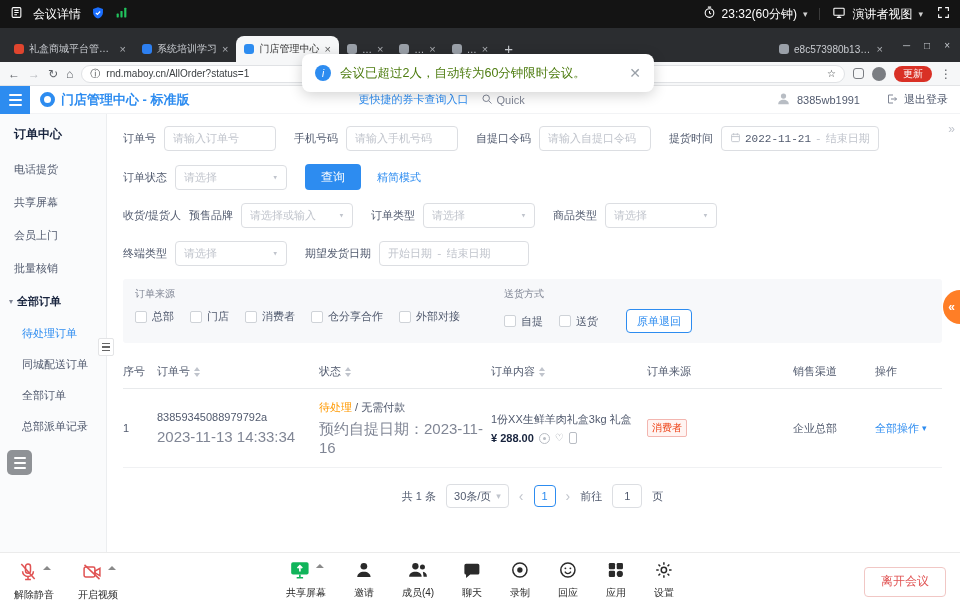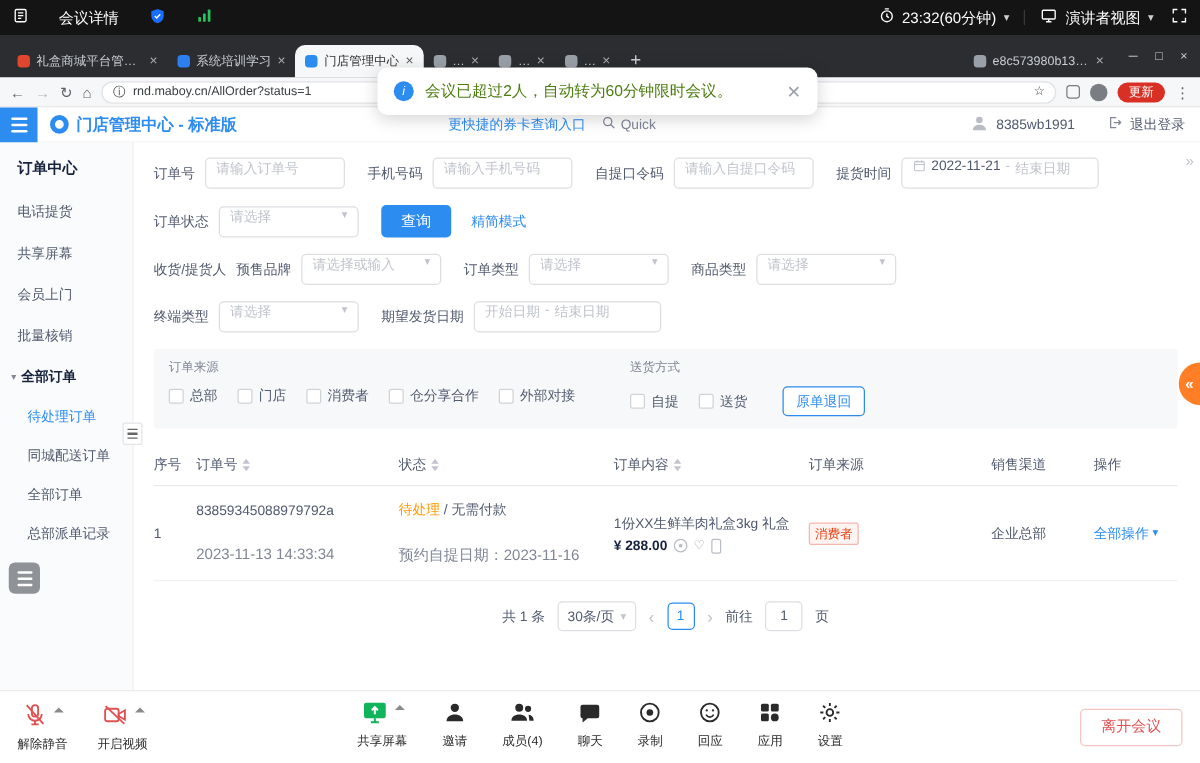--- a/index.html
+++ b/index.html
@@ -1,21 +1,21 @@
 <!DOCTYPE html>
 <html><head>
 <meta charset="utf-8">
 <style>
   *{margin:0;padding:0;box-sizing:border-box;}
   html,body{width:960px;height:610px;}
   body{font-family:"Liberation Sans","DejaVu Sans",sans-serif;background:#fff;overflow:hidden;}
   .screen{position:relative;width:960px;height:610px;overflow:hidden;background:#fff;}
 
   
-  .topbar{height:28px;background:#141414;display:flex;align-items:center;color:#fff;font-size:12px;padding:0 10px;gap:24px;}
+  .topbar{height:28px;background:#141414;display:flex;align-items:center;color:#fff;font-size:12px;padding:0 10px;gap:10px;}
   .tb-right{margin-left:auto;display:flex;align-items:center;gap:6px;}
   .tb-caret{font-size:9px;color:#cfcfcf;}
   .tb-sep{width:1px;height:12px;background:#3a3a3a;margin:0 6px;}
 
   
   .tabstrip{height:34px;background:#2b2d30;display:flex;align-items:flex-end;padding:0 6px;}
   .tab{height:26px;display:flex;align-items:center;gap:5px;padding:0 8px;border-radius:8px 8px 0 0;color:#c9ccd1;font-size:10px;max-width:128px;}
   .tab.active{background:#f6f7f8;color:#333;}
   .tab-label{white-space:nowrap;overflow:hidden;text-overflow:ellipsis;max-width:86px;}
   .fav{width:10px;height:10px;border-radius:3px;flex:none;}
@@ -59,21 +59,21 @@
   .sb-child{padding:8px 0 8px 22px;cursor:pointer;}
   .sb-child.active{color:#2d8cf0;}
   .handle-box{position:absolute;right:-8px;top:224px;width:16px;height:18px;background:#fff;border:1px solid #e3e4e6;border-radius:2px;display:flex;flex-direction:column;justify-content:center;align-items:center;gap:2px;z-index:5;}
   .handle-box i{width:8px;height:1.5px;background:#666;display:block;}
 
   .main{flex:1;padding:12px 18px 0 16px;position:relative;font-size:11px;color:#515a6e;overflow:hidden;background:#fff;}
   .collapse-btn{position:absolute;top:8px;right:5px;color:#c0c4cc;font-size:12px;}
 
   .frow{display:flex;align-items:center;margin-bottom:13px;}
   .flabel{margin-right:8px;white-space:nowrap;}
-  .inp{width:112px;height:25px;border:1px solid #dcdee2;border-radius:4px;display:flex;padding:0 8px;background:#fff;margin-right:18px;gap:4px;}
+  .inp{width:112px;height:25px;border:1px solid #dcdee2;border-radius:4px;display:flex;align-items:center;padding:0 8px;background:#fff;margin-right:18px;gap:4px;font-family:Liberation Mono, monospace;}
   .sel{justify-content:space-between;}
   .ph{color:#c0c4cc;white-space:nowrap;overflow:hidden;}
   .val{color:#515a6e;white-space:nowrap;}
   .dash{color:#c0c4cc;}
   .dater{width:158px;}
   .dater2{width:150px;}
   .caret-g{color:#c0c4cc;font-size:9px;flex:none;}
   .btn-primary{width:56px;height:26px;background:#2d8cf0;color:#fff;border:none;border-radius:4px;font-size:12px;margin-right:16px;cursor:pointer;}
   .link-blue{color:#2d8cf0;text-decoration:none;}
 
@@ -85,21 +85,21 @@
   .return-btn{height:24px;padding:0 10px;border:1px solid #2d8cf0;color:#2d8cf0;background:#fff;border-radius:4px;font-size:11px;margin-left:12px;cursor:pointer;}
 
   .thead,.trow{display:grid;grid-template-columns:34px 162px 172px 156px 146px 82px 1fr;align-items:center;}
   .thead{border-bottom:1px solid #e8eaec;padding:9px 0;color:#515a6e;}
   .th{display:flex;align-items:center;gap:4px;}
   .sort{display:inline-flex;flex-direction:column;gap:2px;}
   .sort i{width:0;height:0;border-left:3px solid transparent;border-right:3px solid transparent;display:block;}
   .sort .up{border-bottom:4px solid #c0c4cc;}
   .sort .dn{border-top:4px solid #c0c4cc;}
   .trow{padding:11px 0;border-bottom:1px solid #f0f1f3;}
-  .line2{color:#808695;font-size:12px;margin-top:21px;}
+  .line2{color:#808695;font-size:15px;margin-top:5px;}
   .st-orange{color:#ff9900;}
   .price-row{display:flex;align-items:center;gap:5px;margin-top:5px;}
   .price{color:#17233d;font-weight:bold;}
   .mi-circle{width:11px;height:11px;border:1px solid #b9bdc4;border-radius:50%;display:inline-block;position:relative;}
   .mi-circle::after{content:"";position:absolute;left:3px;top:3px;width:3px;height:3px;border-radius:50%;background:#b9bdc4;}
   .mini-heart{color:#9aa0a8;font-size:10px;line-height:1;}
   .mi-phone{width:8px;height:12px;border:1px solid #b9bdc4;border-radius:2px;display:inline-block;}
   .tag-red{display:inline-block;border:1px solid #f3b6b0;color:#ed4014;background:#fff4f2;font-size:10px;padding:1px 4px;border-radius:2px;}
   .action{color:#2d8cf0;display:inline-flex;gap:3px;align-items:center;cursor:pointer;}
   .caret-b{font-size:9px;}

